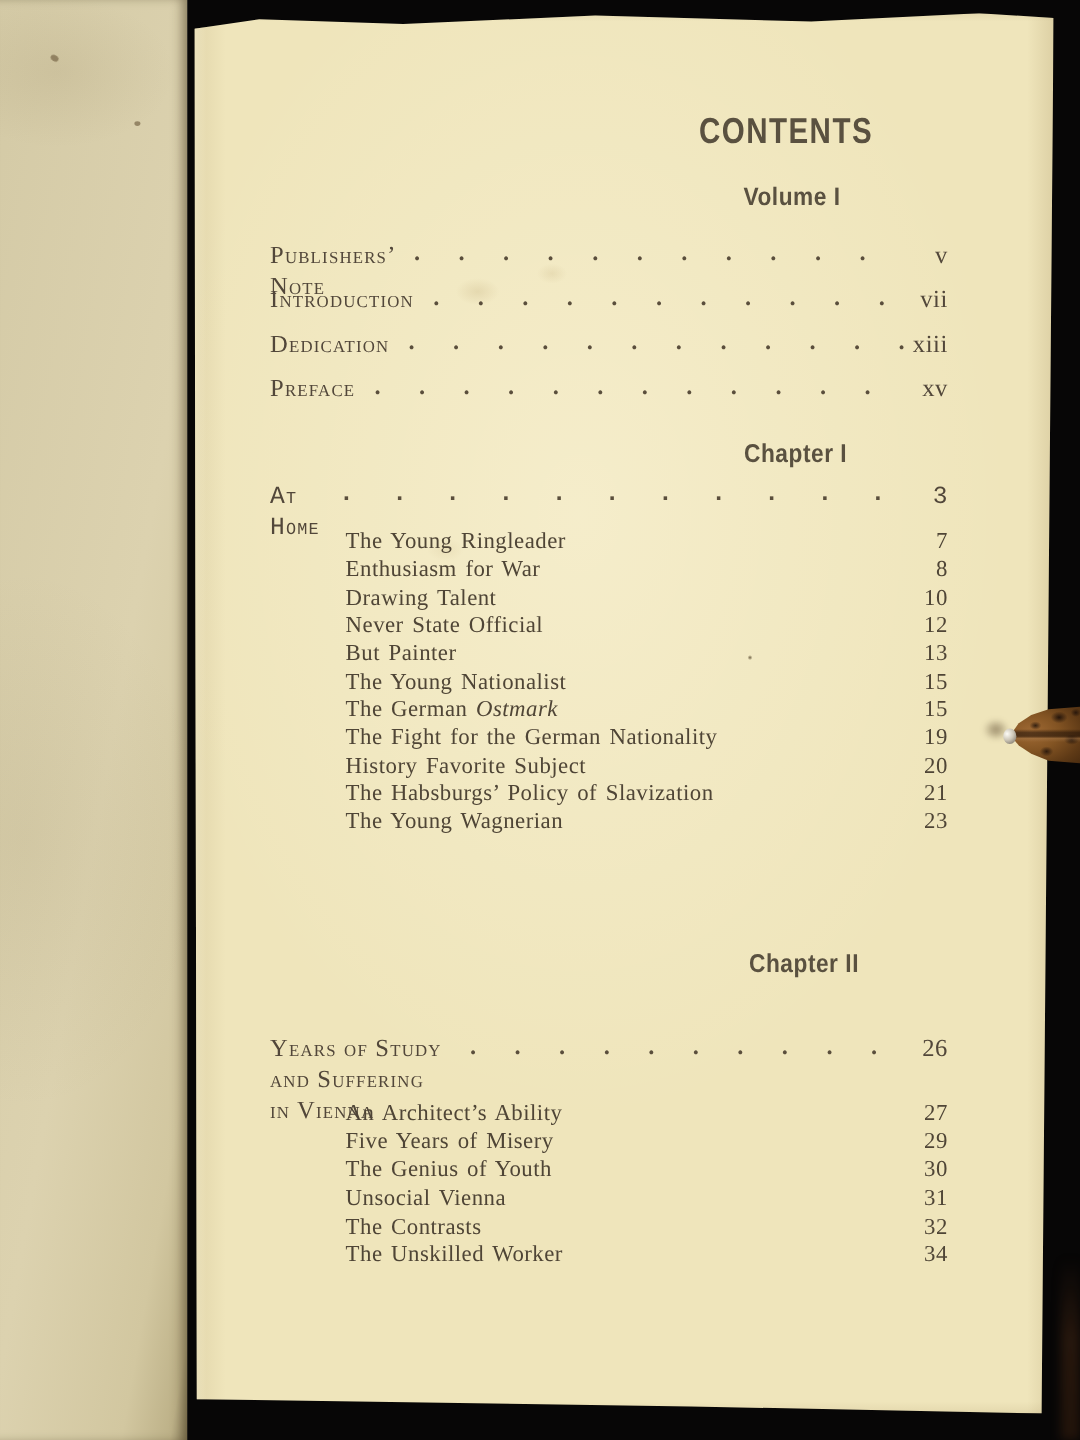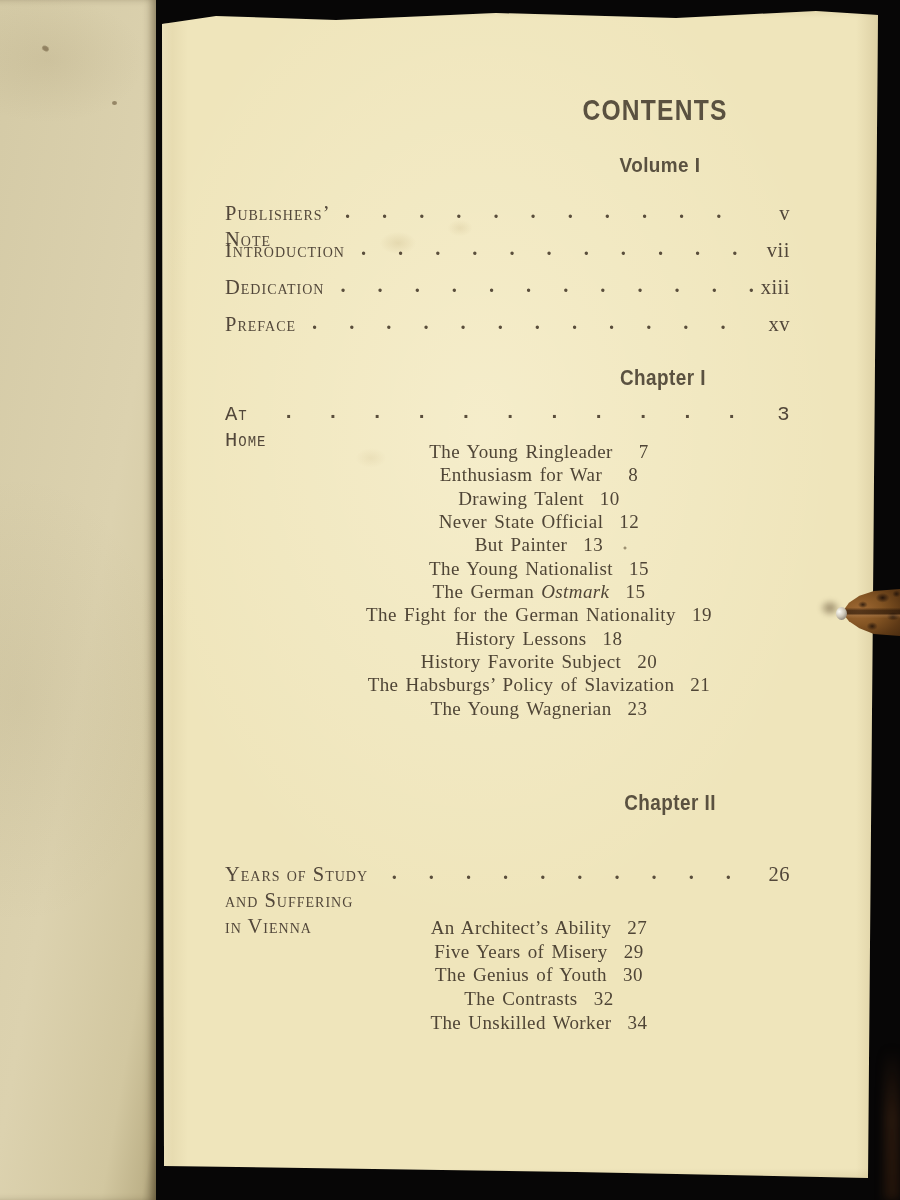--- a/index.html
+++ b/index.html
@@ -56,21 +56,21 @@
         letter-spacing:32px;padding-left:16px;font-weight:700;color:#5a4e3c;
         transform:translateY(-2px);}
   .fm-list{position:absolute;left:69px;right:92px;top:200px;}
   .fm-row{height:37px;line-height:26px;font-size:20.5px;}
   .main-row{position:absolute;left:69px;right:92px;font-size:20.5px;line-height:26px;}
   .ch0 .main-row{top:402px;font-family:Liberation Mono, monospace;}
   .ch1 .main-row{top:830px;margin-top:31px;}
   .sub-list{position:absolute;left:132px;right:92px;}
   .ch0 .sub-list{top:440px;}
   .ch1 .sub-list{top:868px;margin-top:48px;}
-  .sub-row{display:flex;justify-content:center;align-items:baseline;font-size:19px;letter-spacing:.4px;word-spacing:2px;color:#4f4536;}
+  .sub-row{display:flex;justify-content:space-between;align-items:baseline;font-size:19px;letter-spacing:.4px;word-spacing:2px;color:#4f4536;}
   .ch0 .sub-row{height:23.35px;line-height:23.35px;}
   .ch1 .sub-row{height:23.7px;line-height:23.7px;}
   .sub-row i{letter-spacing:.4px;}
   
   .pen{position:absolute;left:833px;top:586px;width:67px;height:53px;z-index:5;}
   .pen-body{
     position:absolute;left:9px;top:2px;right:0;bottom:2px;
     background:
       linear-gradient(180deg, transparent 40%, rgba(25,12,5,.55) 46%, rgba(25,12,5,.55) 52%, rgba(170,125,80,.40) 56%, transparent 62%),
       radial-gradient(10px 7px at 70% 20%, rgba(28,15,8,.9), transparent 70%),
@@ -181,24 +181,20 @@
   <div class="sub-row">
     <span class="lbl">The German <i>Ostmark</i></span>
     <span class="pagenum">15</span>
   </div>
 
   <div class="sub-row">
     <span class="lbl">The Fight for the German Nationality</span>
     <span class="pagenum">19</span>
   </div>
 
-  <div class="sub-row">
-    <span class="lbl">History Lessons</span>
-    <span class="pagenum">18</span>
-  </div>
 
   <div class="sub-row">
     <span class="lbl">History Favorite Subject</span>
     <span class="pagenum">20</span>
   </div>
 
   <div class="sub-row">
     <span class="lbl">The Habsburgs’ Policy of Slavization</span>
     <span class="pagenum">21</span>
   </div>
@@ -228,20 +224,24 @@
   <div class="sub-row">
     <span class="lbl">Five Years of Misery</span>
     <span class="pagenum">29</span>
   </div>
 
   <div class="sub-row">
     <span class="lbl">The Genius of Youth</span>
     <span class="pagenum">30</span>
   </div>
 
+  <div class="sub-row">
+    <span class="lbl">Unsocial Vienna</span>
+    <span class="pagenum">31</span>
+  </div>
 
   <div class="sub-row">
     <span class="lbl">The Contrasts</span>
     <span class="pagenum">32</span>
   </div>
 
   <div class="sub-row">
     <span class="lbl">The Unskilled Worker</span>
     <span class="pagenum">34</span>
   </div>

